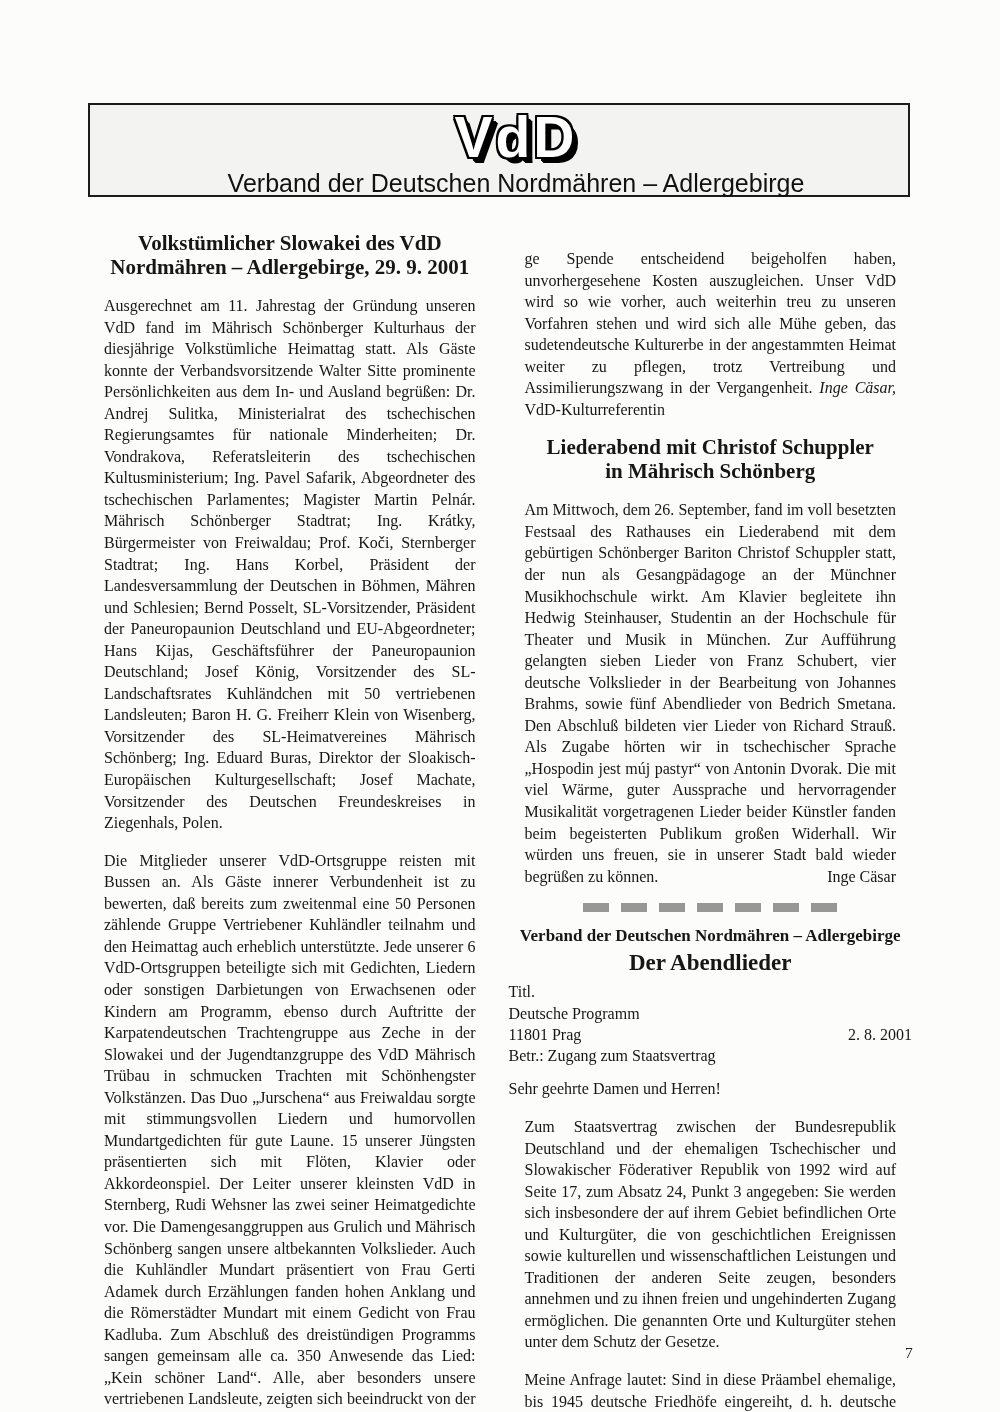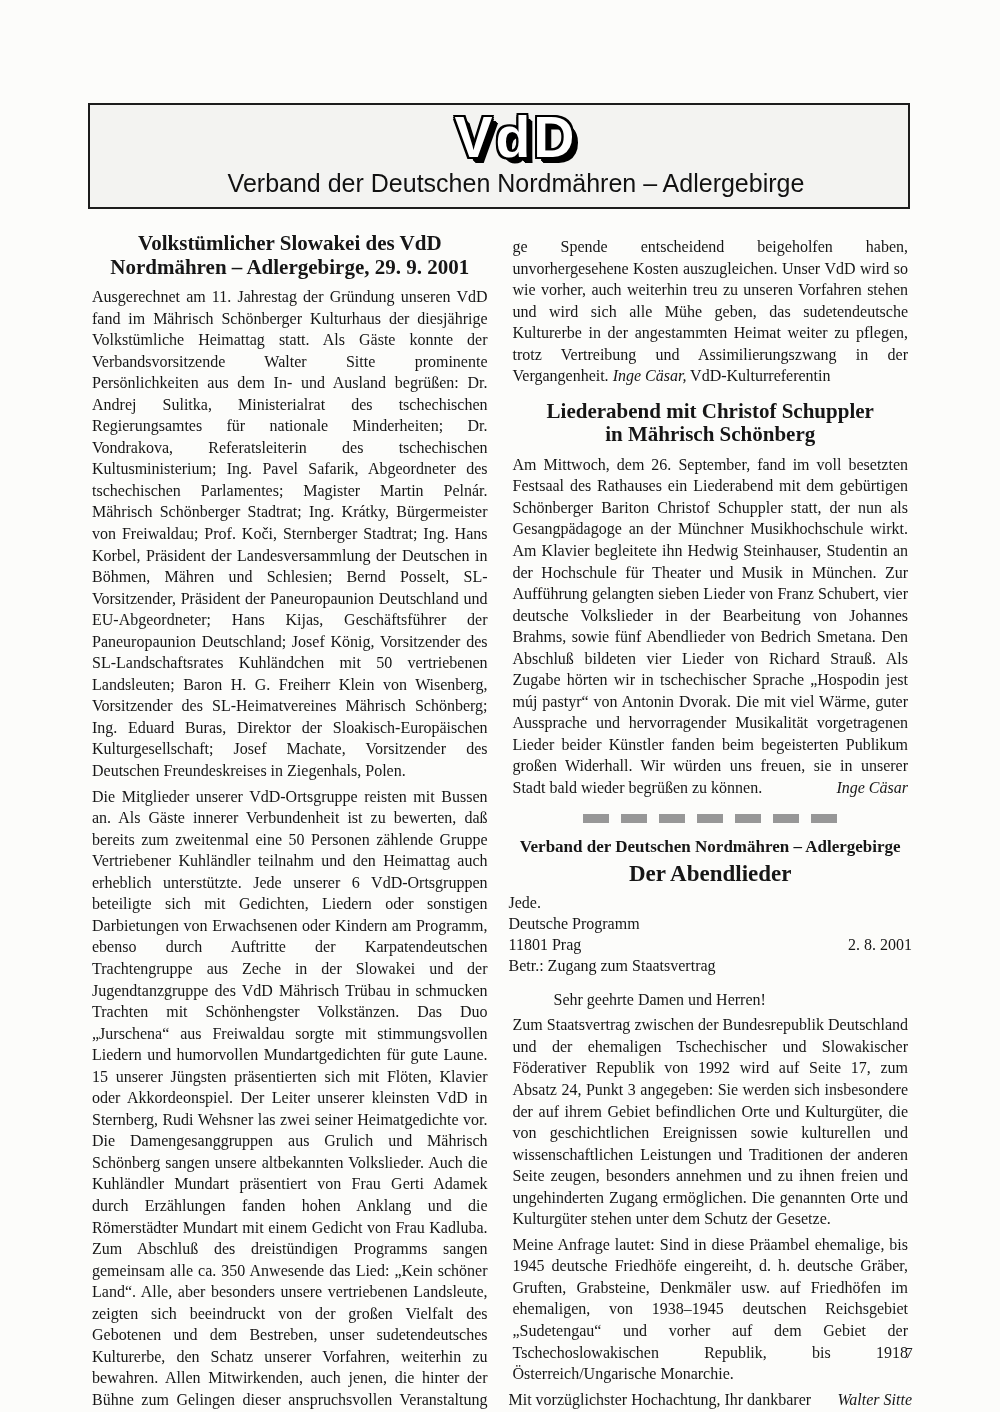--- a/index.html
+++ b/index.html
@@ -9,21 +9,21 @@
     font-family:"Liberation Serif", serif;
     color:#161616;
     position:relative;
     overflow:hidden;
   }
   .page { position:absolute; inset:0; }
 
   
   .header-box {
     position:absolute; left:88px; top:103px;
-    width:822px; height:106px;
+    width:822px; height:94px;
     border:2px solid #1c1c1c;
     background:#f3f3f1;
     text-align:center;
     box-sizing:border-box;
     padding-left:34px;
   }
   .logo {
     display:inline-block;
     margin-top:2px;
     font-family:"Liberation Sans", sans-serif;
@@ -58,24 +58,24 @@
     font-size:21px;
     font-weight:bold;
     text-align:center;
     line-height:23.5px;
     margin:0 0 7px 0;
   }
   .body-text {
     font-size:16px;
     line-height:21.55px;
     text-align:justify;
-    margin:4px;
+    margin:16px;
   }
   .italic { font-style:italic; }
-  .sig-float { float:right; font-style:italic; }
+  .sig-float { float:right; }
 
   .article2-title { margin-top:13px; margin-bottom:7px; }
 
   
   .section-divider {
     display:flex;
     justify-content:center;
     gap:12px;
     margin:15px 0 13px 0;
   }
@@ -89,21 +89,21 @@
   .letter-org {
     font-size:17px; font-weight:bold; text-align:center;
     line-height:22px; margin:6px 0 0 0;
   }
   .letter-title {
     font-size:23px; font-weight:bold; text-align:center;
     line-height:27px; margin:2px 0 5px 0;
   }
   .addr-line { font-size:16px; line-height:21.3px; }
   .addr-date-row { display:flex; justify-content:space-between; font-size:16px; line-height:21.3px;align-items:flex-end; }
-  .salutation { font-size:16px; line-height:21.55px; margin-top:12px;margin-left:45px; }
+  .salutation { font-size:16px; line-height:21.55px; margin-top:12px; }
   .closing-row {
     display:flex; justify-content:space-between;
     font-size:16px; line-height:21.55px;
   }
 
   .page-number {
     position:absolute;
     left:905px; top:1344px;
     font-size:15.5px;
     color:#222;
@@ -151,21 +151,21 @@
         <span class="divider-block"></span>
         <span class="divider-block"></span>
         <span class="divider-block"></span>
         <span class="divider-block"></span>
       </div>
 
       <div>
         <div class="letter-org">Verband der Deutschen Nordmähren – Adlergebirge</div>
         <div class="letter-title">Der Abendlieder</div>
 
-        <div class="addr-line">Jede.</div>
+        <div class="addr-line">Titl.</div>
         <div class="addr-line">Deutsche Programm</div>
         <div class="addr-date-row">
           <span>11801 Prag</span>
           <span>2. 8. 2001</span>
         </div>
         <div class="addr-line">Betr.: Zugang zum Staatsvertrag</div>
 
         <div class="salutation">Sehr geehrte Damen und Herren!</div>
         <p class="body-text">Zum Staatsvertrag zwischen der Bundesrepublik Deutschland und der ehemaligen Tschechischer und Slowakischer Föderativer Republik von 1992 wird auf Seite 17, zum Absatz 24, Punkt 3 angegeben: Sie werden sich insbesondere der auf ihrem Gebiet befindlichen Orte und Kulturgüter, die von geschichtlichen Ereignissen sowie kulturellen und wissenschaftlichen Leistungen und Traditionen der anderen Seite zeugen, besonders annehmen und zu ihnen freien und ungehinderten Zugang ermöglichen. Die genannten Orte und Kulturgüter stehen unter dem Schutz der Gesetze.</p>
         <p class="body-text">Meine Anfrage lautet: Sind in diese Präambel ehemalige, bis 1945 deutsche Friedhöfe eingereiht, d. h. deutsche Gräber, Gruften, Grabsteine, Denkmäler usw. auf Friedhöfen im ehemaligen, von 1938–1945 deutschen Reichsgebiet „Sudetengau“ und vorher auf dem Gebiet der Tschechoslowakischen Republik, bis 1918 Österreich/Ungarische Monarchie.</p>

